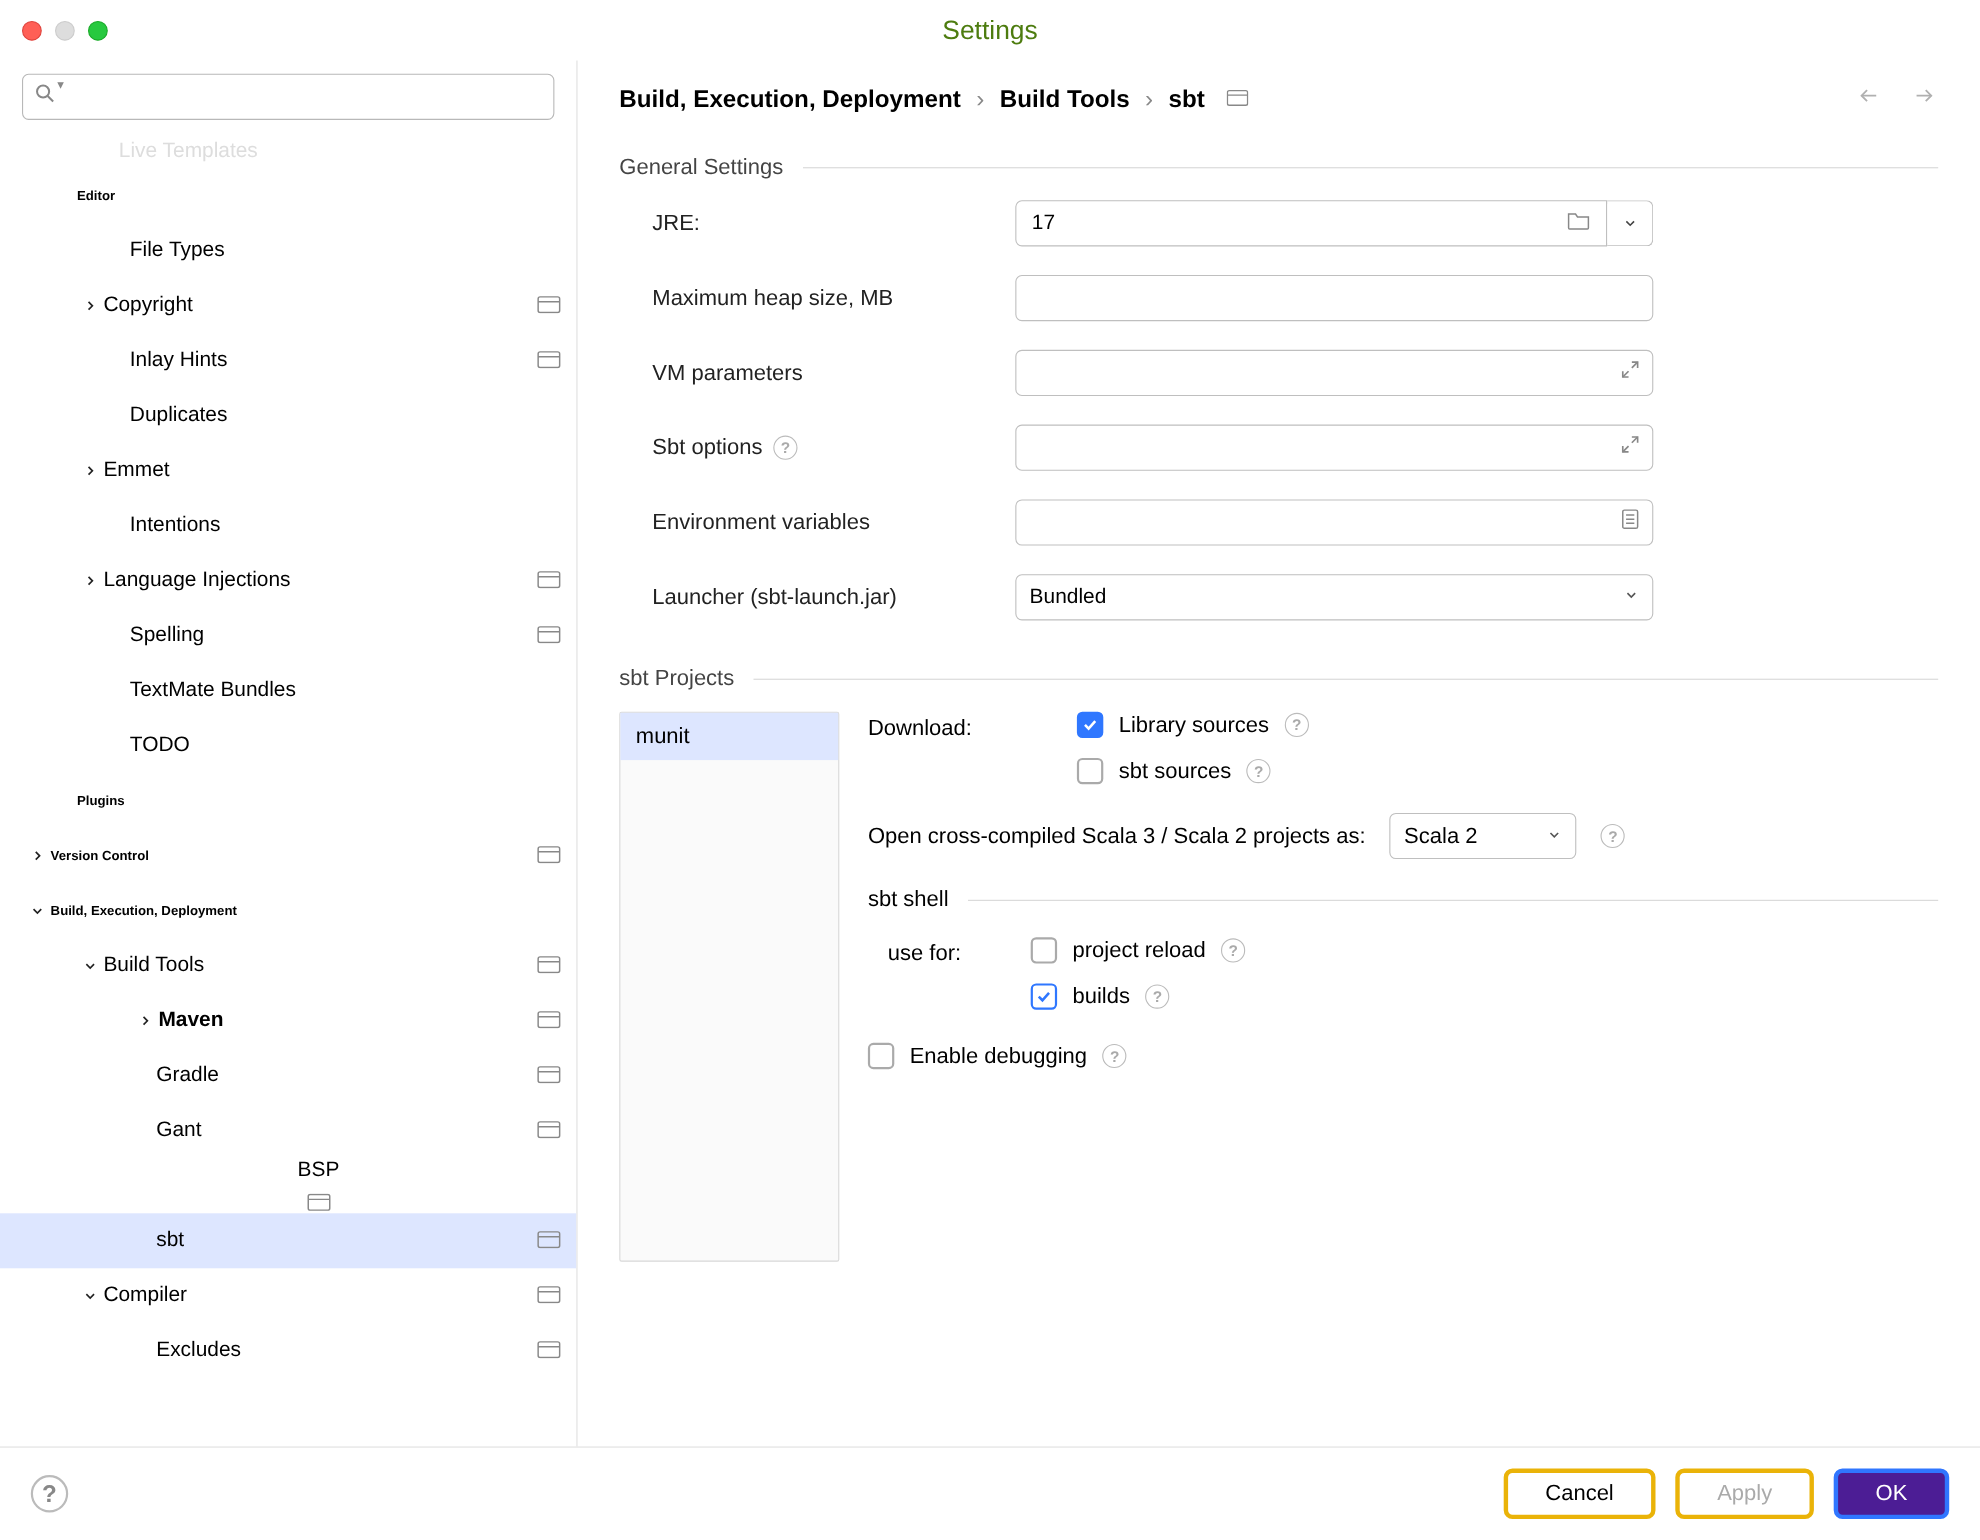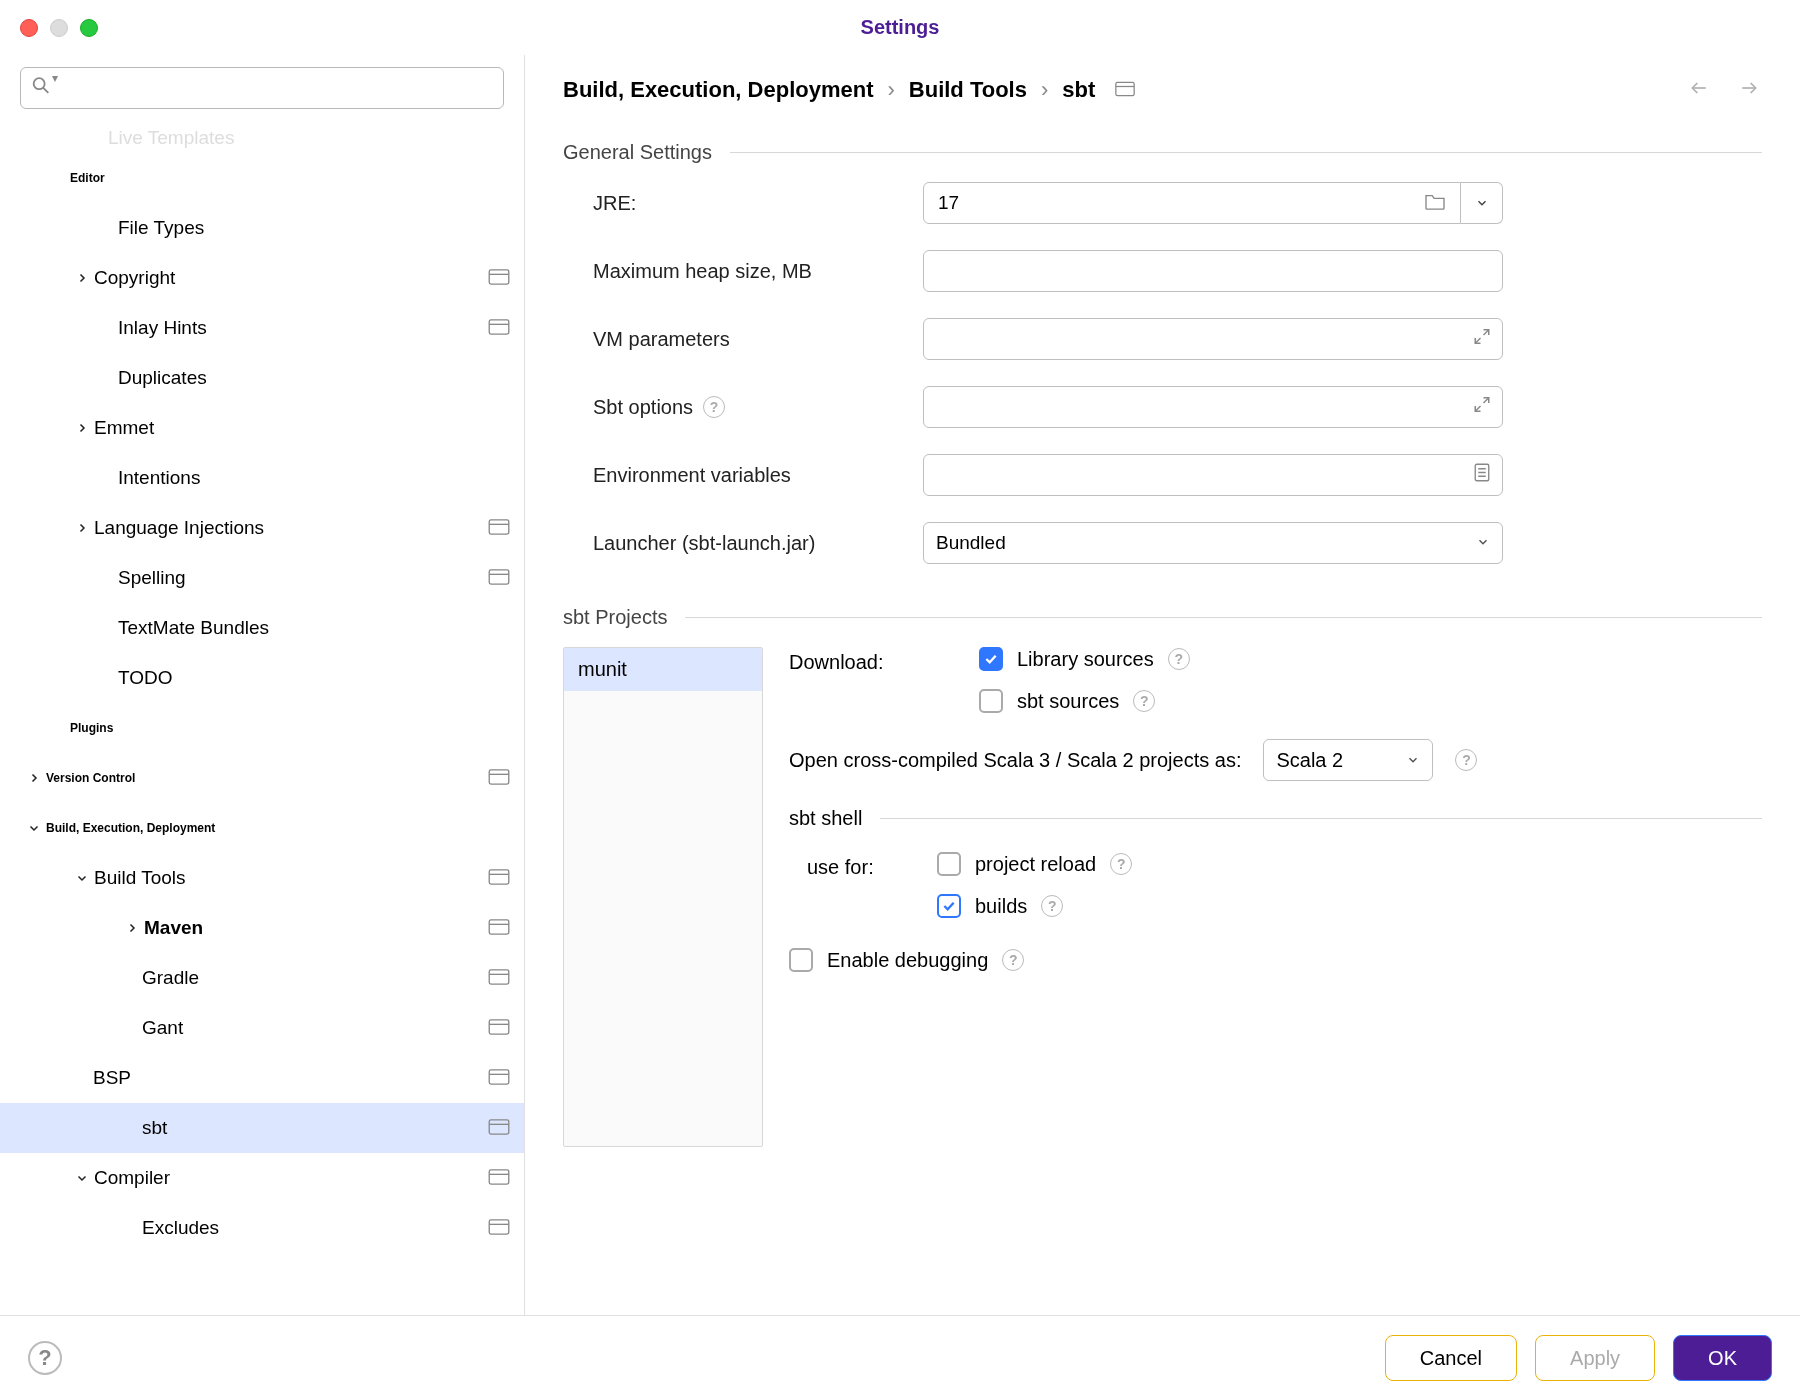--- a/index.html
+++ b/index.html
@@ -4,21 +4,21 @@
   <style>
     * { box-sizing: border-box; margin: 0; padding: 0; font-family: -apple-system, BlinkMacSystemFont, "Segoe UI", sans-serif; }
     body { width: 1800px; height: 1400px; background: #fff; font-size: 19px; color: #000; overflow: hidden; }
 
     .titlebar { height: 55px; display: flex; align-items: center; padding: 0 20px; position: relative; }
     .traffic-lights { display: flex; gap: 12px; }
     .tl { width: 18px; height: 18px; border-radius: 50%; }
     .tl-red { background: #ff5f56; border: 1px solid #e0443e; }
     .tl-grey { background: #ddd; border: 1px solid #ccc; }
     .tl-green { background: #27c93f; border: 1px solid #1aab29; }
-    .titlebar-title { position: absolute; left: 50%; transform: translateX(-50%); font-weight: 700; color: #4c1d95; font-size: 20px; }
+    .titlebar-title { position: absolute; left: 50%; transform: translateX(-50%); font-weight: 400; color: #4d7c0f; font-size: 24px; }
 
     .content { display: flex; height: calc(100% - 55px - 85px); }
 
     .sidebar { width: 525px; border-right: 1px solid #e0e0e0; display: flex; flex-direction: column; }
     .search-wrap { padding: 12px 20px 10px 20px; }
     .search-input { width: 100%; height: 42px; border: 1px solid #b8b8b8; border-radius: 6px; padding: 0 12px 0 40px; font-size: 19px; background: #fff; }
     .search-box { position: relative; }
     .search-icon { position: absolute; left: 10px; top: 50%; transform: translateY(-50%); color: #888; }
 
     .tree { flex: 1; overflow: hidden; padding-top: 4px; }
@@ -80,21 +80,21 @@
     .shell-title { display: flex; align-items: center; font-size: 20px; margin-bottom: 22px; }
     .shell-title .line { flex: 1; height: 1px; background: #d8d8d8; margin-left: 18px; }
     .usefor-row { display: flex; padding-left: 18px; }
     .usefor-label { width: 130px; font-size: 20px; padding-top: 4px; }
 
     .debug-row { margin-top: 30px; }
 
     .footer { height: 85px; border-top: 1px solid #e0e0e0; display: flex; align-items: center; padding: 0 28px; }
     .footer-help { width: 34px; height: 34px; border: 2px solid #bbb; border-radius: 50%; display: flex; align-items: center; justify-content: center; color: #888; font-size: 22px; font-weight: 600; }
     .footer-btns { margin-left: auto; display: flex; gap: 18px; }
-    .btn { height: 46px; padding: 16px 34px; border-radius: 8px; font-size: 20px; border: 1px solid #eab308; background: #fff; display: inline-flex; align-items: center; justify-content: center; }
+    .btn { height: 46px; padding: 16px 34px; border-radius: 8px; font-size: 20px; border: 4px solid #eab308; background: #fff; display: inline-flex; align-items: center; justify-content: center; }
     .btn-primary { background: #4c1d95; border-color: #3076ff; color: #fff; }
     .btn-disabled { color: #aaa; }
   </style>
 </head>
 <body>
 
 <div class="titlebar">
   <div class="traffic-lights">
     <div class="tl tl-red"></div>
     <div class="tl tl-grey"></div>
@@ -267,21 +267,21 @@
         <div class="tree-item" style="padding-left: 118px;">
           <span class="chev-blank"></span>
           <span class="tree-label">Gant</span>
           <span class="tree-tag">
             <svg width="22" height="16" viewBox="0 0 24 18" fill="none" stroke="#888" stroke-width="1.5">
               <rect x="1" y="1" width="22" height="16" rx="2"></rect>
               <line x1="1" y1="6" x2="23" y2="6"></line>
             </svg>
           </span>
         </div>
-        <div class="tree-item" style="padding-left: 69px;">
+        <div class="tree-item" style="padding-left: 69px; flex-direction: column;">
           <span class="chev-blank"></span>
           <span class="tree-label">BSP</span>
           <span class="tree-tag">
             <svg width="22" height="16" viewBox="0 0 24 18" fill="none" stroke="#888" stroke-width="1.5">
               <rect x="1" y="1" width="22" height="16" rx="2"></rect>
               <line x1="1" y1="6" x2="23" y2="6"></line>
             </svg>
           </span>
         </div>
         <div class="tree-item selected" style="padding-left: 118px;">

